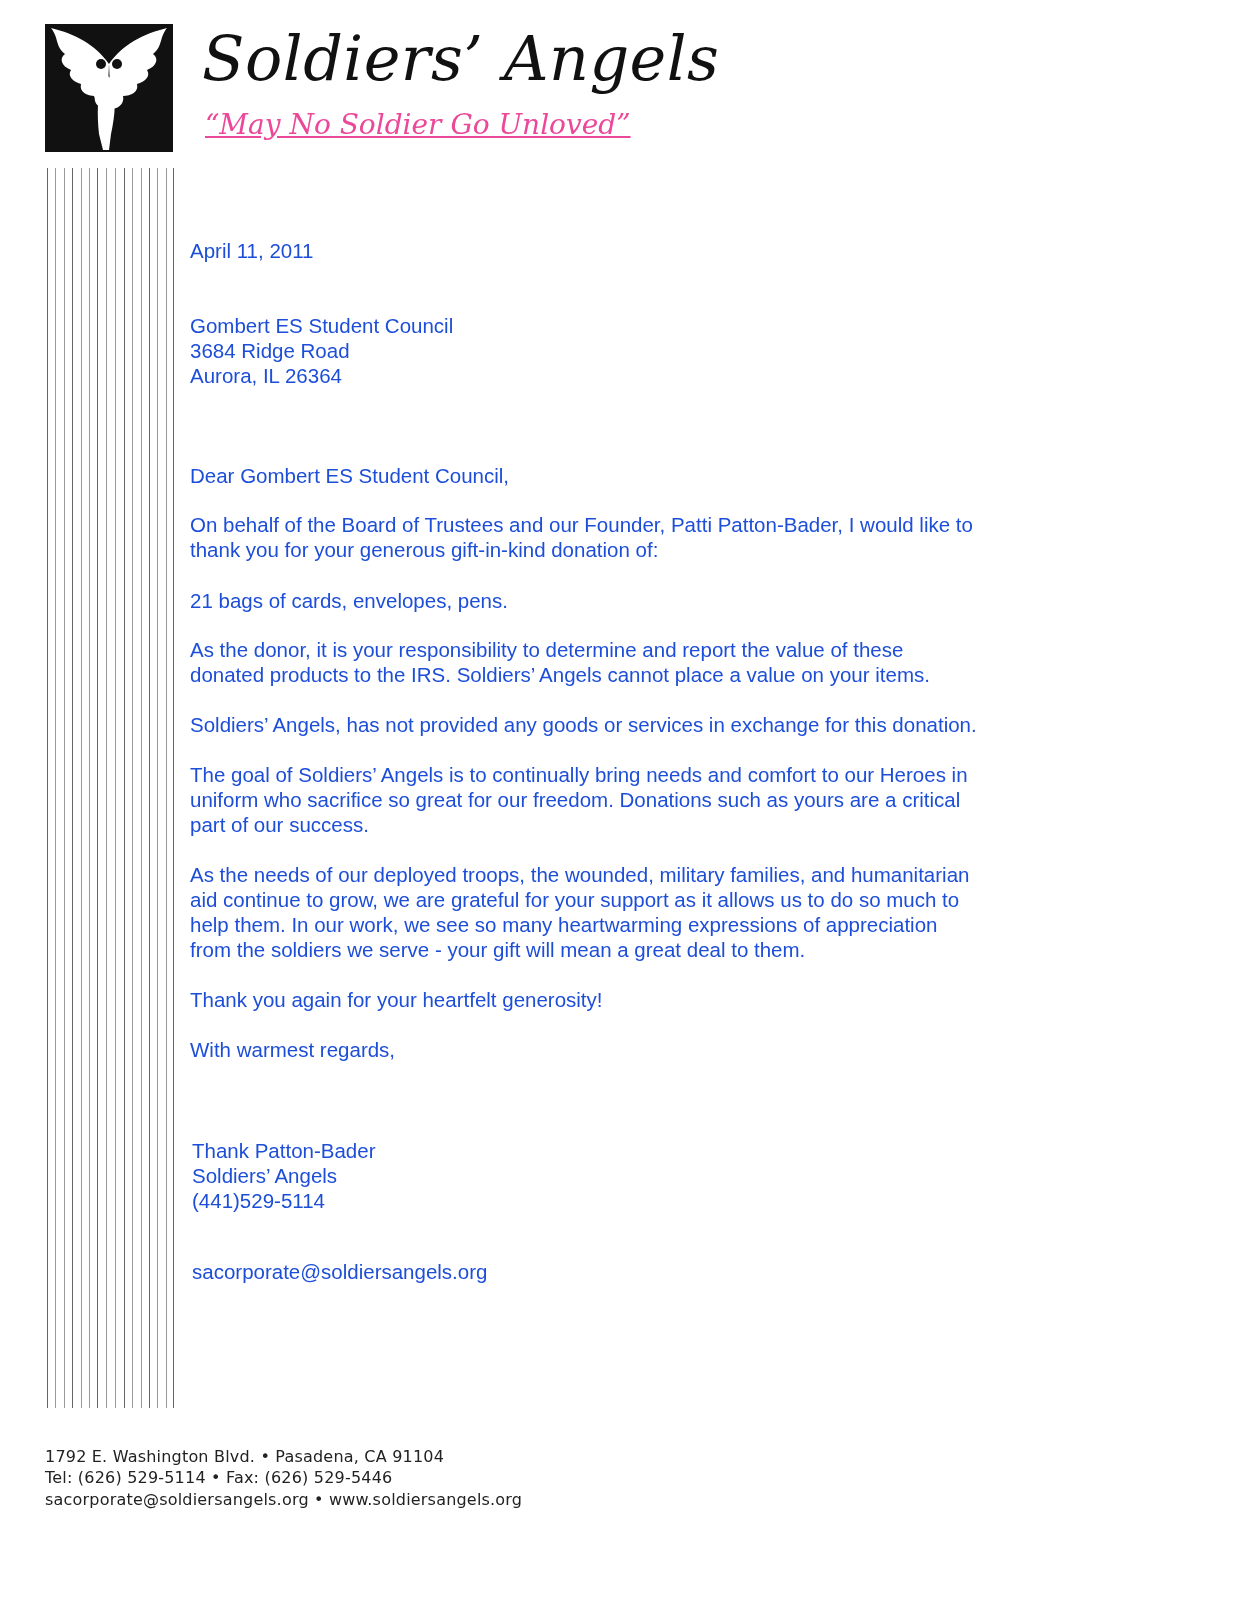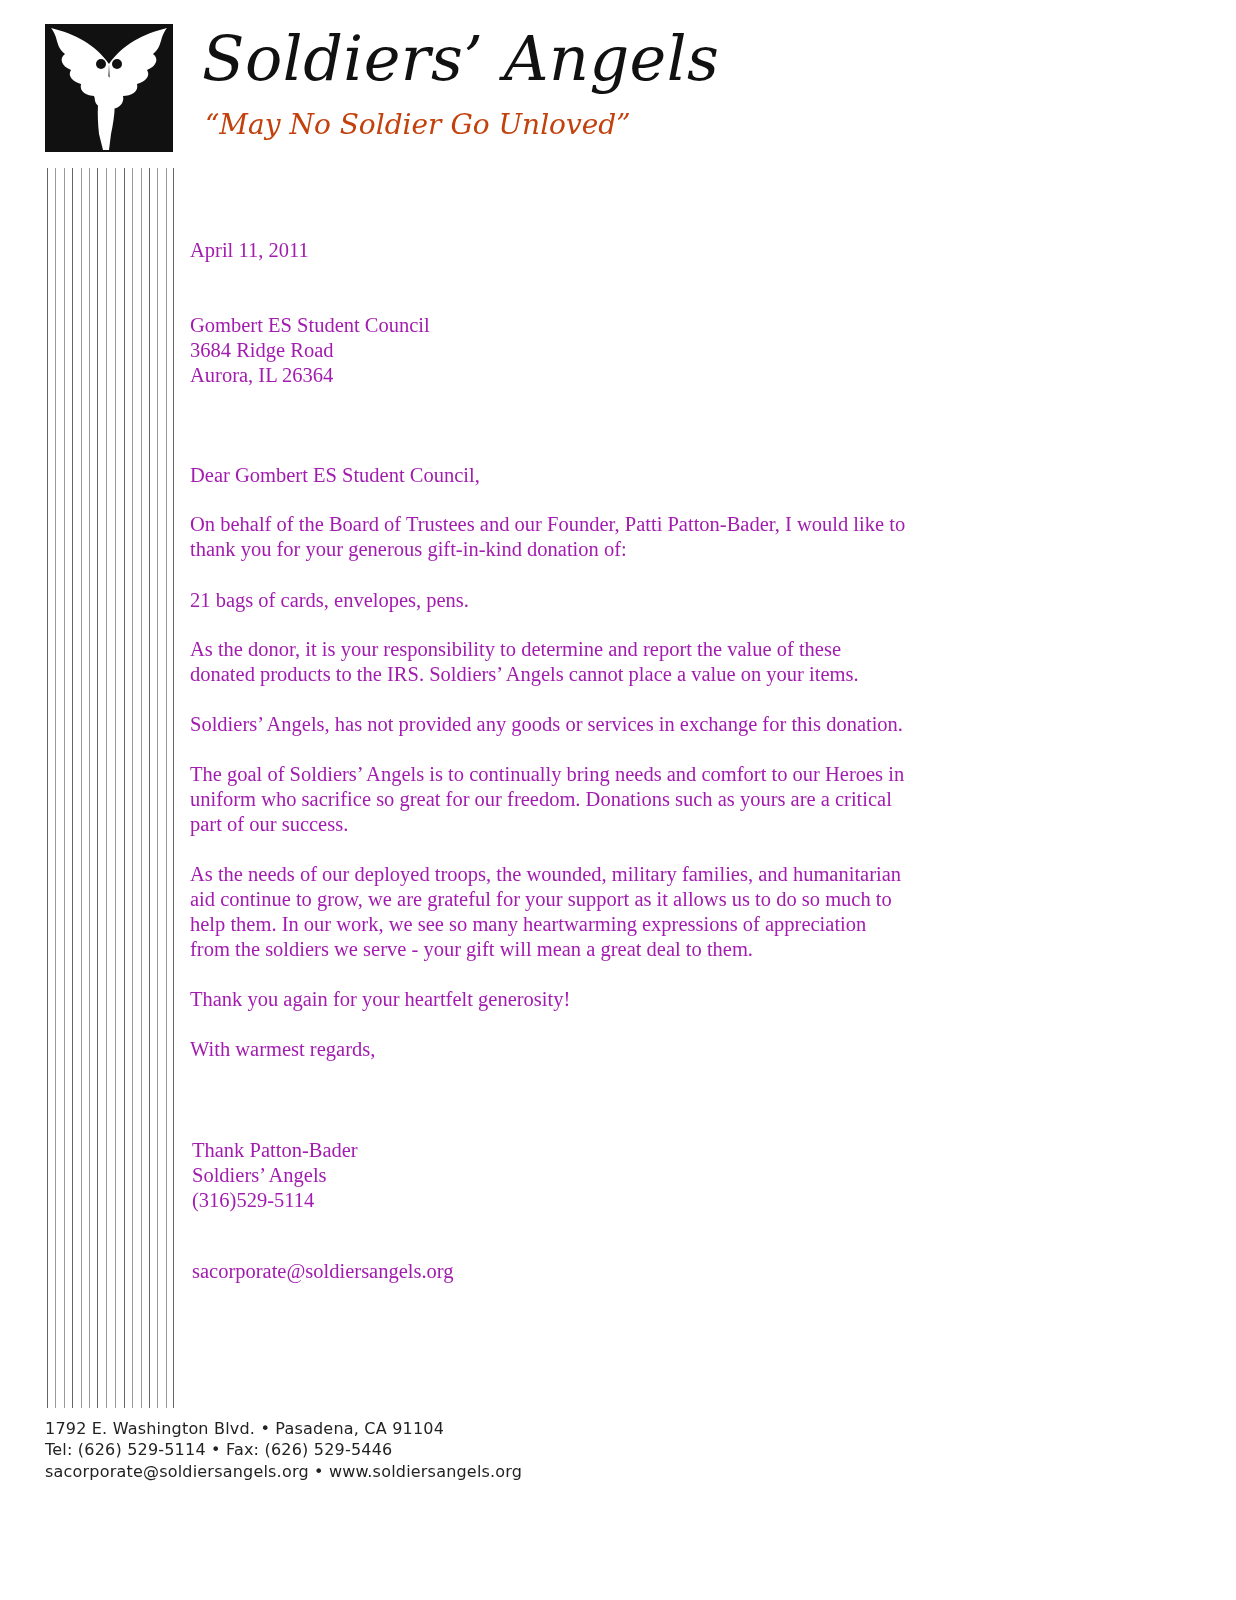--- a/index.html
+++ b/index.html
@@ -1,24 +1,24 @@
 <!DOCTYPE html>
 <html><head>
 <meta charset="utf-8">
 <style>
   html, body { margin: 0; padding: 0; background: #ffffff; }
   body { width: 1236px; height: 1600px; position: relative; overflow: hidden; color: #111; }
   .logo { position: absolute; left: 45px; top: 24px; width: 128px; height: 128px; background: #111; }
   .logo svg { width: 128px; height: 128px; display: block; }
   .org-name { position: absolute; left: 202px; top: 22px; font-family: "DejaVu Serif", serif; font-style: italic; font-size: 62px; letter-spacing: 0.5px; color: #111; white-space: nowrap; }
-  .motto { position: absolute; left: 205px; top: 108px; font-family: "DejaVu Serif", serif; font-style: italic; font-size: 28px; color: #c2410c; white-space: nowrap; }
+  .motto { position: absolute; left: 205px; top: 108px; font-family: "DejaVu Serif", serif; font-style: italic; font-size: 28px; color: #ec4899; white-space: nowrap; text-decoration: underline; }
   .stripes { position: absolute; left: 45px; top: 168px; width: 130px; height: 1240px; }
   .stripe { position: absolute; top: 0; bottom: 0; width: 1px; background: #555; }
-  .body-text { position: absolute; left: 190px; font-family: Liberation Serif, serif; font-size: 20.5px; line-height: 25px; color: #a21caf; white-space: nowrap; }
-  .footer { position: absolute; left: 45px; font-family: "DejaVu Sans", sans-serif; font-size: 16px; color: #222; white-space: nowrap; letter-spacing: 0.2px; }
+  .body-text { position: absolute; left: 190px; font-family: Liberation Sans, sans-serif; font-size: 20.5px; line-height: 25px; color: #1d4ed8; white-space: nowrap; }
+  .footer { position: absolute; left: 45px; font-family: "DejaVu Sans", sans-serif; font-size: 16px; color: #222; white-space: nowrap; letter-spacing: 0.2px; margin-top: 28px; }
 </style>
 </head>
 <body>
 
 <div class="logo">
   <svg viewBox="0 0 128 128">
     <rect width="128" height="128" fill="#111"></rect>
     <path d="M64 40 C50 20,30 10,6 4 C14 14,10 22,20 30 C14 34,16 42,26 46 C22 52,28 58,36 60 C34 68,42 72,50 72 C48 80,56 86,62 84 Z" fill="#fff"></path>
     <path d="M64 40 C78 20,98 10,122 4 C114 14,118 22,108 30 C114 34,112 42,102 46 C106 52,100 58,92 60 C94 68,86 72,78 72 C80 80,72 86,66 84 Z" fill="#fff"></path>
     <circle cx="56" cy="40" r="5" fill="#111"></circle>
@@ -88,21 +88,21 @@
 </div>
 <div>
   <div class="body-text" style="top:987px">Thank you again for your heartfelt generosity!</div>
 </div>
 
 <div class="body-text" style="top:1037px">With warmest regards,</div>
 
 <div>
   <div class="body-text" style="top:1138px;left:192px">Thank Patton-Bader</div>
   <div class="body-text" style="top:1163px;left:192px">Soldiers’ Angels</div>
-  <div class="body-text" style="top:1188px;left:192px">(316)529-5114</div>
+  <div class="body-text" style="top:1188px;left:192px">(441)529-5114</div>
   <div class="body-text" style="top:1259px;left:192px">sacorporate@soldiersangels.org</div>
 </div>
 
 <div>
   <div class="footer" style="top:1419px">1792 E. Washington Blvd. • Pasadena, CA 91104</div>
   <div class="footer" style="top:1440px">Tel: (626) 529-5114 • Fax: (626) 529-5446</div>
   <div class="footer" style="top:1462px">sacorporate@soldiersangels.org • www.soldiersangels.org</div>
 </div>
 
 </body></html>

